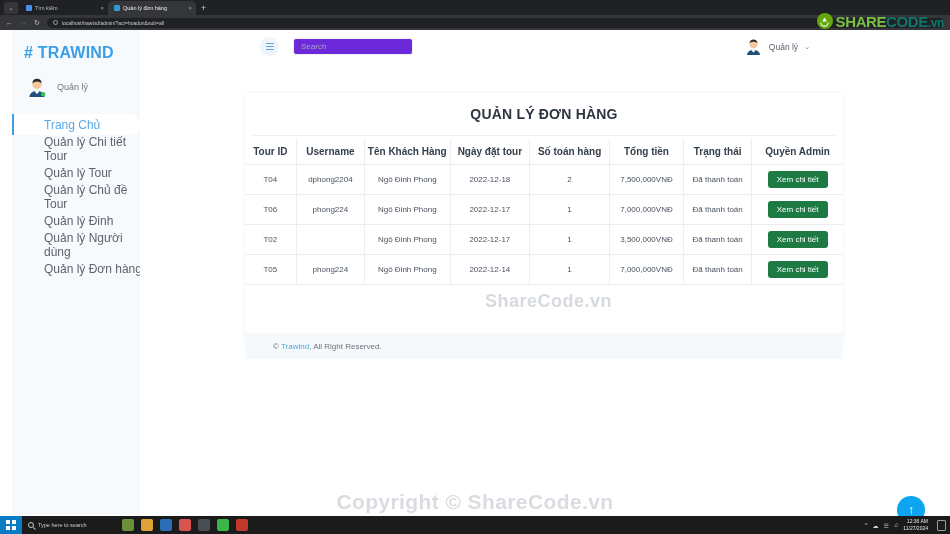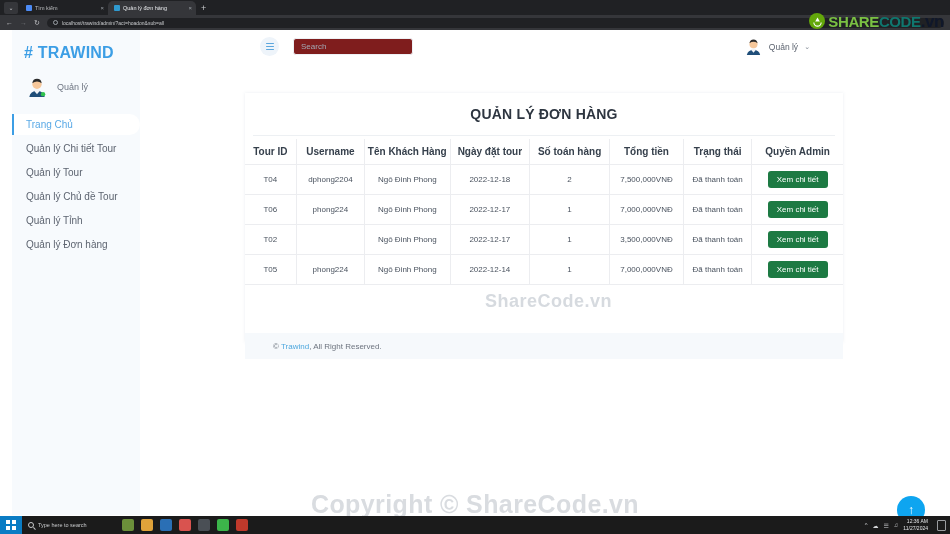--- a/index.html
+++ b/index.html
@@ -50,40 +50,40 @@
     display:flex; align-items:center; gap:3px; z-index:40;
   }
   .sc-mark {
     width:16px; height:16px; border-radius:50%;
     background:#63a70a; display:flex; align-items:center; justify-content:center;
   }
   .sc-mark svg { width:11px; height:11px; }
   .sc-text { font-size:15px; font-weight:bold; letter-spacing:-0.4px; line-height:1; }
   .sc-share { color:#7ac143; }
   .sc-code { color:#0f766e; }
-  .sc-vn { color:#0f172a; font-size:17px; }
+  .sc-vn { color:#0f766e; font-size:12px; }
 
   
   .viewport { position:absolute; left:0; top:30px; width:950px; height:485px; background:#ffffff; }
 
   
   .sidebar {
     position:absolute; left:12px; top:0; width:140px; height:485px;
     background:#f7fafd; padding-top:8px;
   }
   .brand { font-size:16px; font-weight:bold; color:#3c9ee5; padding:6px 0 4px 12px; letter-spacing:0.2px; }
   .brand .hash { color:#3c9ee5; }
   .side-user { display:flex; align-items:center; gap:9px; padding:10px 0 12px 14px; }
   .avatar-sm { width:22px; height:22px; position:relative; flex:0 0 auto; }
   .avatar-sm svg { width:22px; height:22px; display:block; }
   .side-user .uname { font-size:9px; color:#6f7683; }
   .menu { margin-top:4px; }
   .menu-item {
     position:relative; height:21px; display:flex; align-items:center;
-    padding-left:14px; font-size:10px; color:#5d6470; margin-bottom:3px;
+    padding-left:32px; font-size:12px; color:#5d6470; margin-bottom:3px;
   }
   .menu-item.active {
     background:#ffffff; color:#5aa9e6;
     border-radius:0 11px 11px 0; margin-right:12px;
   }
   .menu-item.active:before {
     content:""; position:absolute; left:0; top:0; width:2px; height:21px; background:#3c9ee5;
   }
 
   
@@ -92,21 +92,21 @@
     background:#ffffff; display:flex; align-items:center;
   }
   .burger {
     width:19px; height:19px; border-radius:50%; background:#eef4fa;
     margin-left:120px; display:flex; flex-direction:column;
     align-items:center; justify-content:center; gap:2px;
   }
   .burger i { display:block; width:8px; height:1.2px; background:#5ba6dd; border-radius:1px; }
   .searchbox {
     margin-left:14px; width:120px; height:17px; border-radius:3px;
-    background:#7f1d1d; border:1px solid #eef1f5;
+    background:#6d28d9; border:1px solid #eef1f5;
     font-size:8px; color:#a2a9b4; padding:0 7px; line-height:15px;
   }
   .topbar-spacer { flex:1 1 auto; }
   .topbar-user { display:flex; align-items:center; gap:6px; margin-right:140px; }
   .avatar-tb { width:19px; height:19px; flex:0 0 auto; }
   .avatar-tb svg { width:19px; height:19px; display:block; }
   .topbar-user .uname { font-size:8.5px; color:#5d6470; }
   .chev { font-size:7px; color:#7d8591; line-height:1; }
 
   
@@ -160,21 +160,21 @@
   }
 
   
   .wm-table {
     position:absolute; left:485px; top:261px;
     font-size:18px; color:#cfd4da; font-weight:bold; letter-spacing:0.5px;
     opacity:0.85; pointer-events:none;
   }
   .wm-big {
     position:absolute; left:0; top:490px; width:950px; text-align:center;
-    font-size:25px; font-weight:bold; color:#d9dce0; letter-spacing:0.4px;
+    font-size:21px; font-weight:bold; color:#d9dce0; letter-spacing:0.4px;
     pointer-events:none;
   }
 
   
   .taskbar {
     position:absolute; left:0; top:516px; width:950px; height:18px;
     background:#1b1b1b; display:flex; align-items:center;
   }
   .start {
     width:22px; height:18px; display:flex; align-items:center; justify-content:center;
@@ -265,21 +265,24 @@
         <div class="menu-item">
           <span>Quản lý Chi tiết Tour</span>
         </div>
         <div class="menu-item">
           <span>Quản lý Tour</span>
         </div>
         <div class="menu-item">
           <span>Quản lý Chủ đề Tour</span>
         </div>
         <div class="menu-item">
-          <span>Quản lý Tỉnh</span>
+          <span>Quản lý Đinh</span>
+        </div>
+        <div class="menu-item">
+          <span>Quản lý Người dùng</span>
         </div>
         <div class="menu-item">
           <span>Quản lý Đơn hàng</span>
         </div>
       </div>
     </div>
 
     <div class="topbar">
       <div class="burger">
         <i></i>

